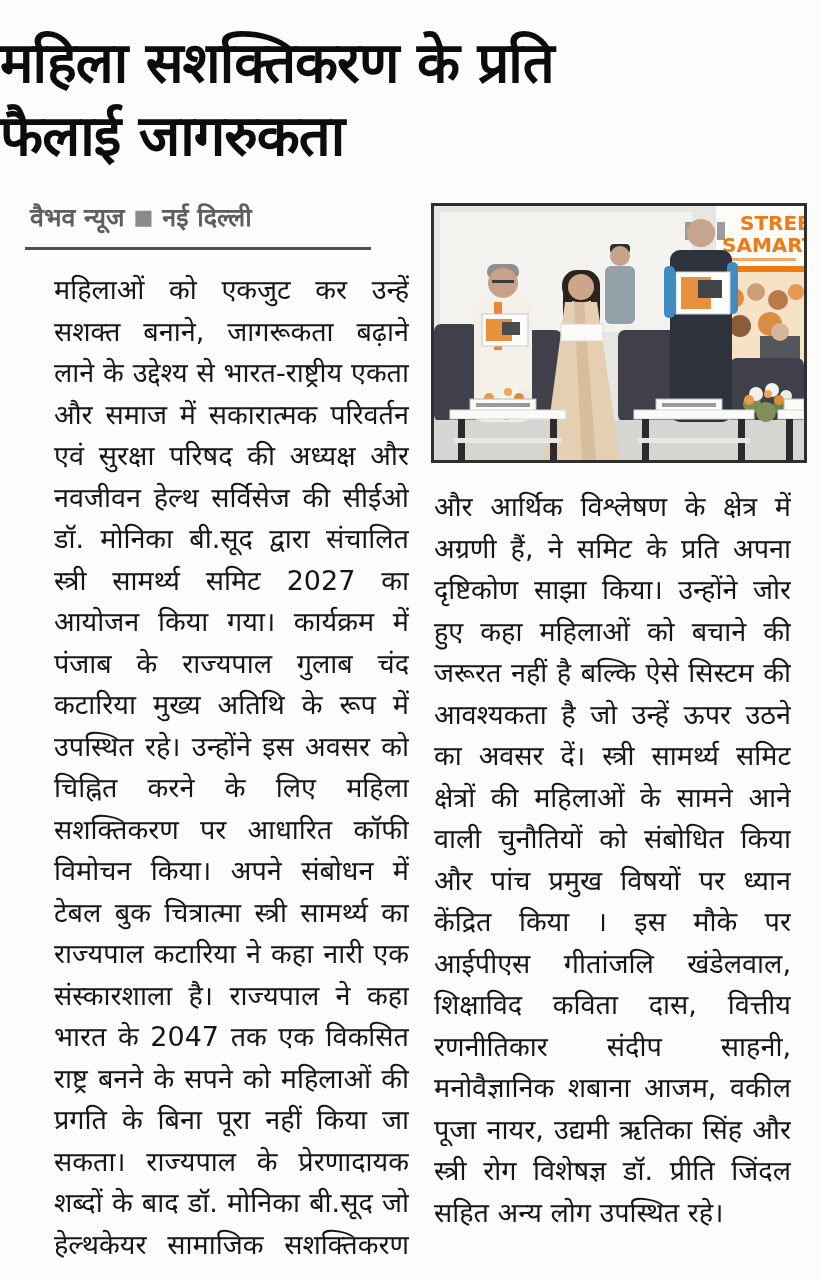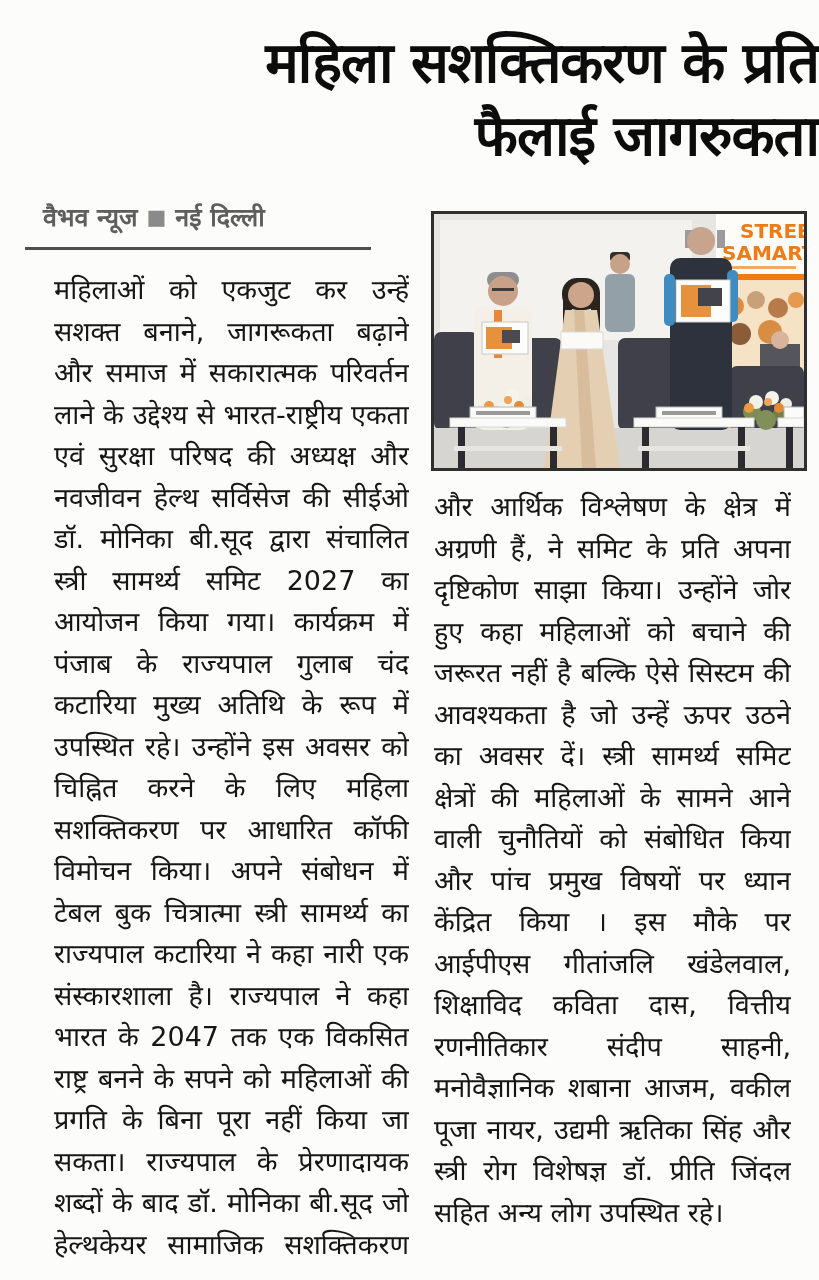--- a/index.html
+++ b/index.html
@@ -3,33 +3,33 @@
 <meta charset="utf-8">
 <style>
   html,body{margin:0;padding:0;}
   .page{
     position:relative;width:819px;height:1280px;overflow:hidden;
     background:#fcfcfa;color:#1a1a1a;
     font-family:"DejaVu Sans", sans-serif;
   }
   .headline{
     position:absolute;top:26px;left:0;width:100%;
-    text-align:right;font-weight:800;color:#0c0c0c;
+    text-align:left;font-weight:800;color:#0c0c0c;
     font-size:56px;line-height:73px;letter-spacing:-1px;
   }
   .byline{
-    position:absolute;left:43px;top:199px;
+    position:absolute;left:30px;top:199px;
     font-size:25px;font-weight:700;color:#5e5e5e;white-space:nowrap;
   }
   .byline .sep{color:#8a8a8a;margin:0 9px;font-size:21px;vertical-align:2px;}
   .byline-rule{
     position:absolute;left:25px;top:247px;width:346px;height:3px;background:#4f4f4f;
   }
   .photo{
-    position:absolute;left:431px;top:211px;width:376px;height:260px;
+    position:absolute;left:431px;top:203px;width:376px;height:260px;
     box-sizing:border-box;border:3px solid #2f2f2f;background:#22c55e;text-align:right;
   }
   .photo svg{display:block;overflow:hidden;}
   .banner-text{font-family:"DejaVu Sans", sans-serif;font-weight:bold;fill:#ee7b16;}
   .column{position:absolute;font-size:27px;color:#161616;}
   .tline{
     height:41.5px;line-height:41.5px;overflow:hidden;
     text-align:justify;text-align-last:justify;margin-left:29px;
   }
   .col-left{left:25px;top:269px;width:384px;}
@@ -173,22 +173,22 @@
         <rect x="350" y="193" width="20" height="12" fill="#fbfbf9" stroke="#b8b8b8"></rect>
         <rect x="344" y="204" width="26" height="9" fill="#fafaf8" stroke="#d8d8d8"></rect>
         <rect x="352" y="213" width="7" height="41" fill="#2c2c30"></rect>
       </g>
     </svg>
   </div>
 
   <div class="column col-left">
       <div class="tline">महिलाओं को एकजुट कर उन्हें</div>
       <div class="tline">सशक्त बनाने,  जागरूकता  बढ़ाने</div>
+      <div class="tline">लाने के उद्देश्य से भारत-राष्ट्रीय एकता</div>
       <div class="tline">और समाज में सकारात्मक परिवर्तन</div>
-      <div class="tline">लाने के उद्देश्य से भारत-राष्ट्रीय एकता</div>
       <div class="tline">एवं सुरक्षा परिषद की अध्यक्ष और</div>
       <div class="tline">नवजीवन हेल्थ सर्विसेज की सीईओ</div>
       <div class="tline">डॉ. मोनिका बी.सूद द्वारा संचालित</div>
       <div class="tline">स्त्री सामर्थ्य समिट 2027 का</div>
       <div class="tline">आयोजन किया गया। कार्यक्रम में</div>
       <div class="tline">पंजाब के राज्यपाल गुलाब चंद</div>
       <div class="tline">कटारिया मुख्य अतिथि के रूप में</div>
       <div class="tline">उपस्थित रहे। उन्होंने इस अवसर को</div>
       <div class="tline">चिह्नित करने के लिए महिला</div>
       <div class="tline">सशक्तिकरण पर आधारित कॉफी</div>

